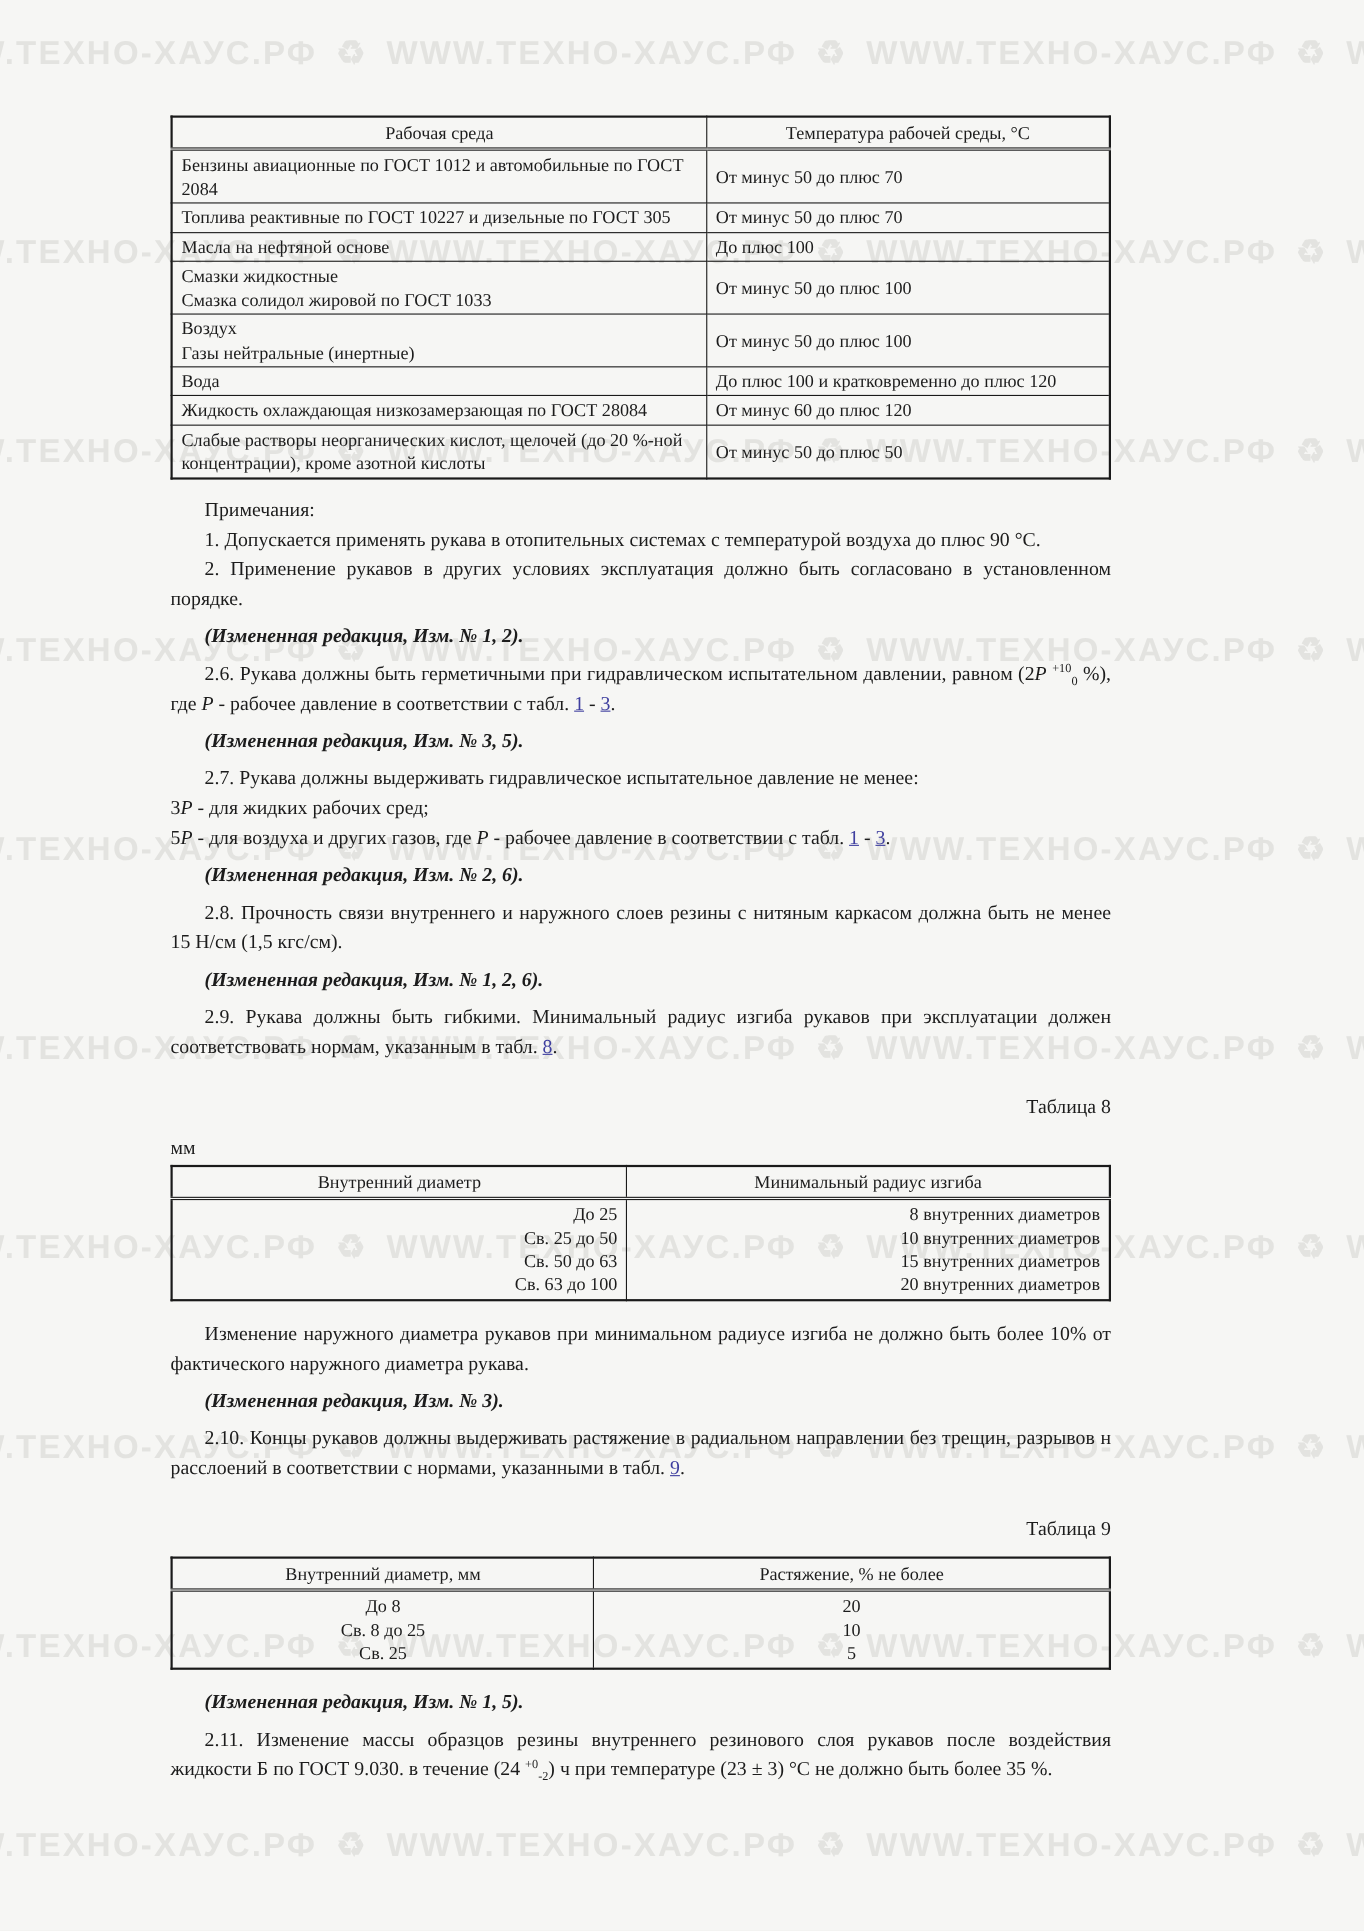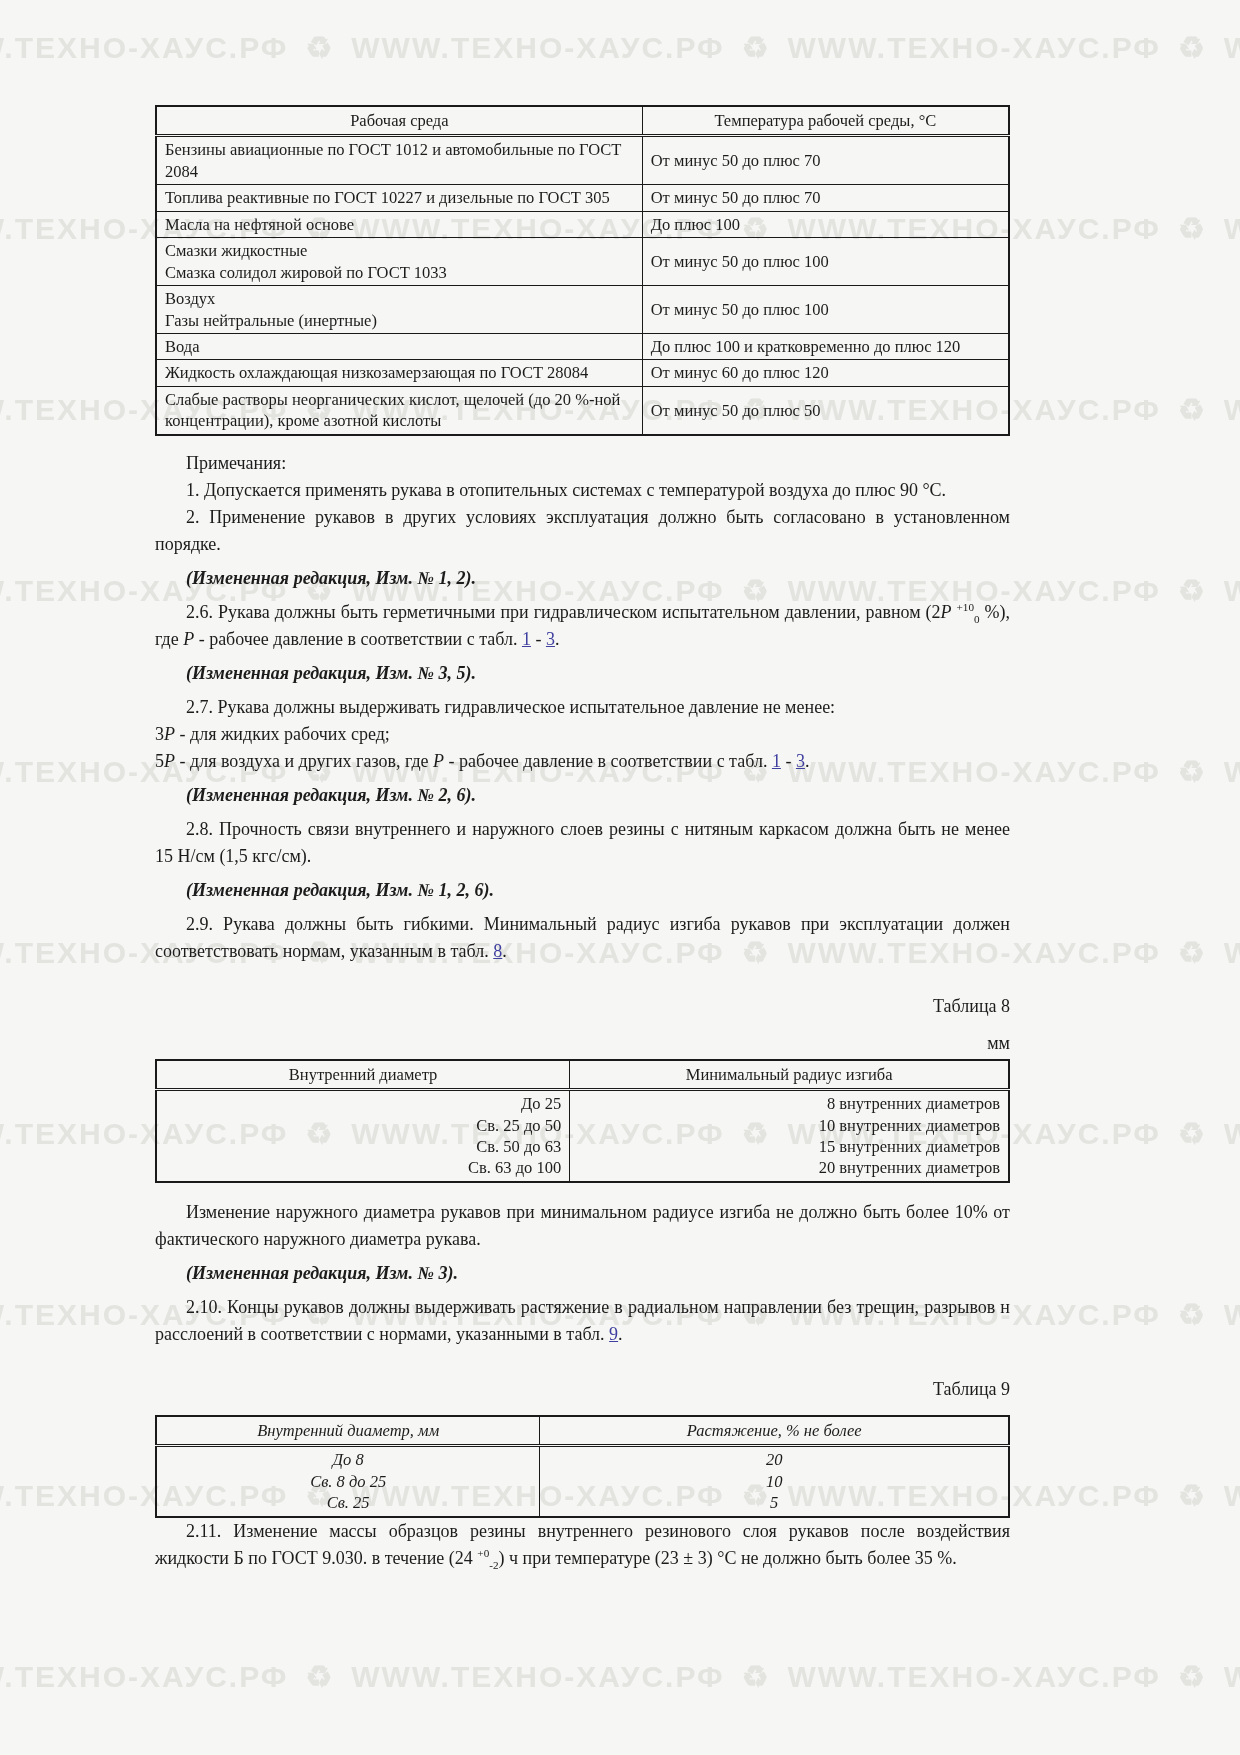--- a/index.html
+++ b/index.html
@@ -27,21 +27,21 @@
     padding:105px 230px 0 155px;
     font-size:18px;line-height:1.5;
   }
   p{margin:0;}
   .para{text-align:justify;text-indent:31px;}
   .para.no-indent{text-indent:0;}
   .amendment{font-weight:bold;text-indent:31px;margin:7px 0;font-style:italic;}
   .note-line{text-align:justify;text-indent:31px;}
   .notes-block{margin-top:14px;margin-bottom:4px;}
   .caption-right{text-align:right;margin-top:28px;}
-  .caption-center{text-align:right;margin:10px 0 2px 0;}
+  .caption-center{text-align:left;margin:10px 0 2px 0;}
   .ref{color:#3f3f9f;text-decoration:underline;cursor:pointer;}
   sup,sub{font-size:0.62em;line-height:0;}
   i{font-style:italic;}
   
   table.tbl{
     width:100%;border-collapse:collapse;background:transparent;
     font-size:16.5px;line-height:1.3;
     border:2px solid #1a1a1a;
   }
   table.tbl th,table.tbl td{
@@ -55,21 +55,21 @@
     padding:3px 8px;
   }
   table.media-table{margin-top:0;}
   table.media-table td{text-align:left;}
   table.media-table col.c1{width:57%;}
   table.media-table col.c2{width:43%;}
   table.bend-table{margin-top:2px;}
   table.bend-table td{text-align:right;vertical-align:top;}
   table.bend-table col.c1{width:48.5%;}
   table.bend-table col.c2{width:51.5%;}
-  table.elong-table{margin-top:12px;font-style:italic;}
+  table.elong-table{margin-top:12px;}
   table.elong-table td{text-align:center;vertical-align:top;}
   table.elong-table col.c1{width:45%;}
   table.elong-table col.c2{width:55%;}
   .after-table{margin-top:16px;}
 </style>
 </head>
 <body>
 
 <div class="page">
 
@@ -213,17 +213,18 @@
             <td>До 8
 Св. 8 до 25
 Св. 25</td>
             <td>20
 10
 5</td>
           </tr>
         </tbody>
     </table>
 
+    <p class="amendment after-table">(Измененная редакция, Изм. № 1, 5).</p>
 
     <p class="para"><span>2.11. Изменение массы образцов резины внутреннего резинового слоя рукавов после воздействия жидкости Б по ГОСТ 9.030. в течение (24 </span><sup>+0</sup><sub>-2</sub><span>) ч при температуре (23 ± 3) °С не должно быть более 35 %.</span></p>
 
   </div>
 </div>
 
 </body></html>

